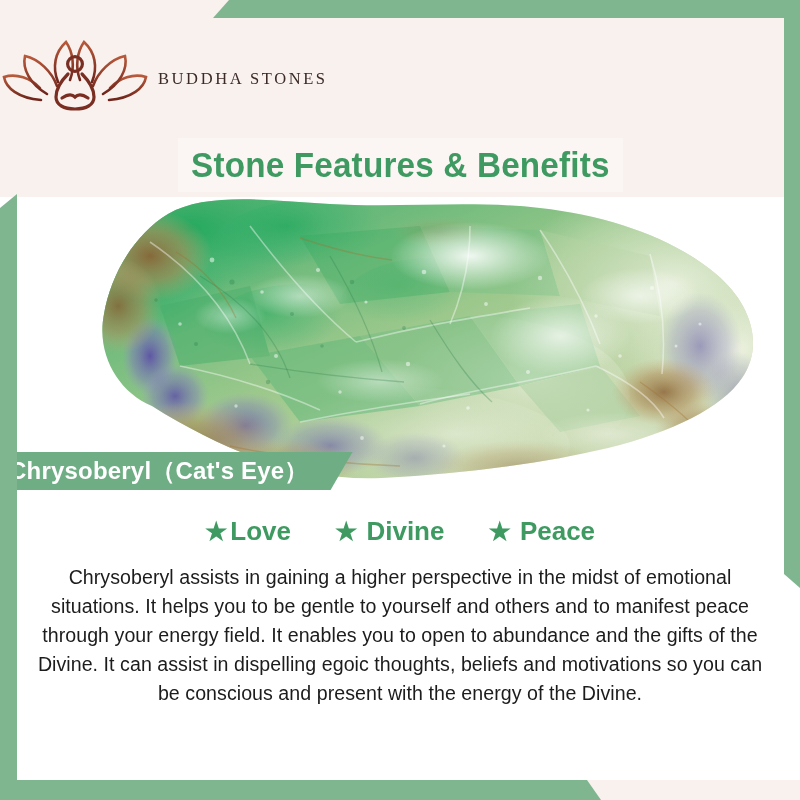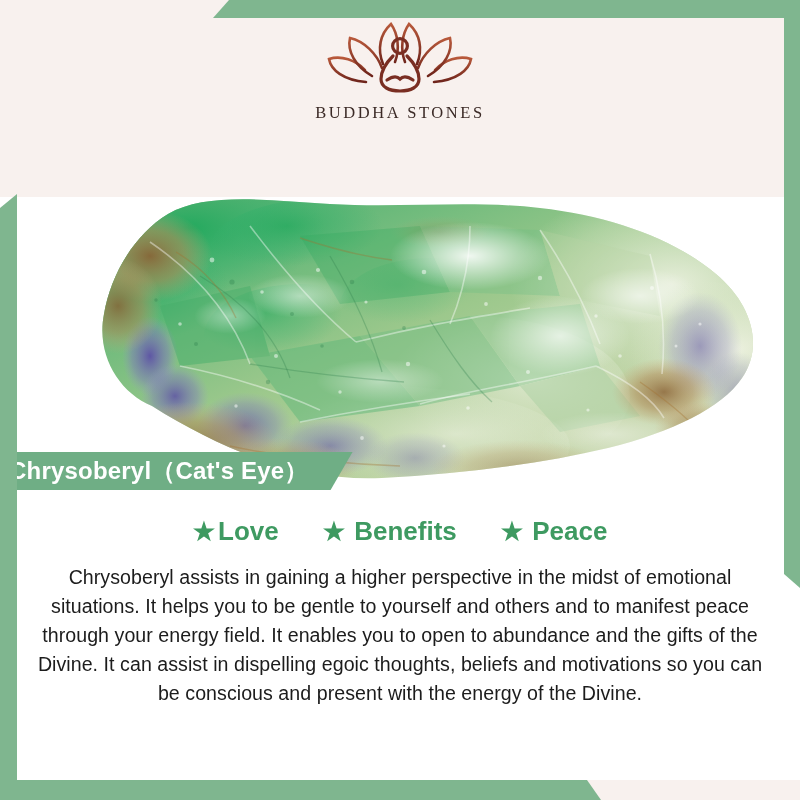--- a/index.html
+++ b/index.html
@@ -62,22 +62,22 @@
     width: 800px; height: 197px;
     background: #F8F1EE;
     z-index: 2;
   }
 
   .logo-wrap {
     position: absolute;
     top: 18px; left: 0; right: 0;
     height: 118px;
     display: flex;
-    flex-direction: column;
     align-items: center;
+    gap: 8px;
   }
   .logo-mark { width: 150px; height: 82px; display: block; }
   .logo-word {
     margin-top: 3px;
     font-family: "Liberation Serif", serif;
     font-size: 16.5px;
     letter-spacing: 2.6px;
     color: #3B2A26;
     white-space: nowrap;
   }
@@ -398,31 +398,34 @@
 
   <div class="content">
 
     <div class="keywords">
       <div class="keyword">
         <span class="star-icon">★</span>
         <span>Love</span>
       </div>
       <div class="keyword gap-wide">
         <span class="star-icon">★</span>
-        <span>Benefits</span>
+        <span>Divine</span>
       </div>
       <div class="keyword gap-wide">
         <span class="star-icon">★</span>
         <span>Peace</span>
       </div>
     </div>
 
     <p class="body-copy">Chrysoberyl assists in gaining a higher perspective in the midst of emotional situations. It helps you to be gentle to yourself and others and to manifest peace through your energy field. It enables you to open to abundance and the gifts of the Divine. It can assist in dispelling egoic thoughts, beliefs and motivations so you can be conscious and present with the energy of the Divine.</p>
   </div>
 
+  <div class="title-plate">
+    <span class="title-text">Stone Features &amp; Benefits</span>
+  </div>
 
   <div class="bottom-cream"></div>
   <div class="frame-top"></div>
   <div class="frame-right"></div>
   <div class="frame-left"></div>
   <div class="frame-bottom"></div>
 
 </div>
 
 </body></html>

